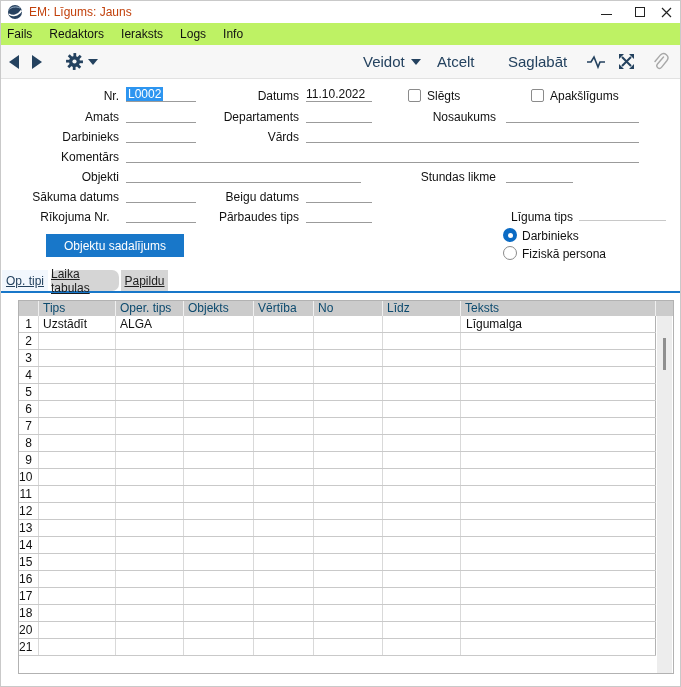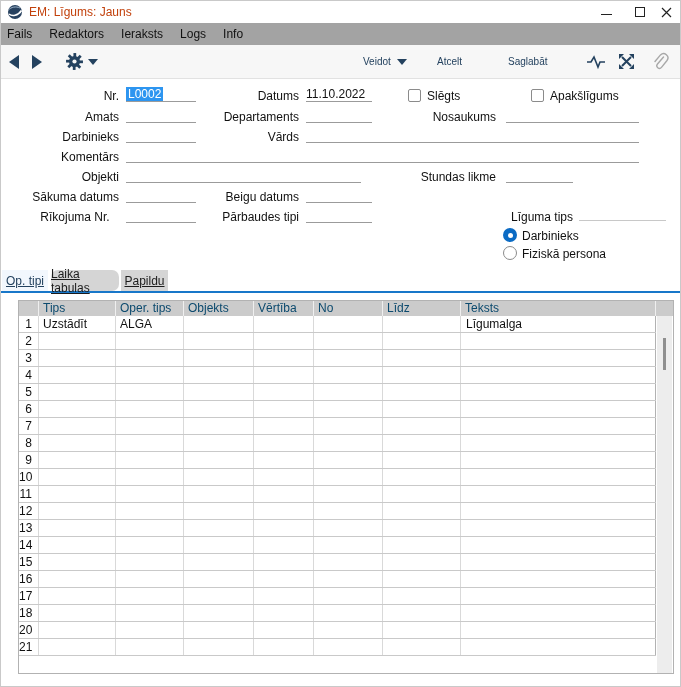--- a/index.html
+++ b/index.html
@@ -10,31 +10,31 @@
   
   .titlebar { position:absolute; left:0; top:0; width:100%; height:22px; background:#fff; }
   .app-icon { position:absolute; left:6px; top:3px; width:16px; height:16px; }
   .title-text { position:absolute; left:28px; top:0; line-height:22px; color:#c2410c; font-size:12px; }
   .winbtn { position:absolute; top:0; width:26px; height:22px; display:flex; align-items:center; justify-content:center; }
   .btn-min { left:592px; } .btn-max { left:626px; } .btn-close { left:652px; }
   .glyph-min { width:11px; height:1px; background:#222; margin-top:4px; }
   .glyph-max { width:10px; height:10px; border:1px solid #222; }
 
   
-  .menubar { position:absolute; left:0; top:22px; width:100%; height:22px; background:#a3a3a3; display:flex; align-items:center; padding-left:6px; gap:17px; }
+  .menubar { position:absolute; left:0; top:22px; width:100%; height:22px; background:#bef264; display:flex; align-items:center; padding-left:6px; gap:17px; }
   .menu-item { color:#111; }
 
   
   .toolbar { position:absolute; left:0; top:44px; width:100%; height:34px; background:#f7f7f7; border-bottom:1px solid #e2e2e2; }
   .tool { position:absolute; top:0; height:33px; display:flex; align-items:center; color:#24425f; }
   .tri { width:0; height:0; }
   .tri-left  { border-top:7px solid transparent; border-bottom:7px solid transparent; border-right:10px solid #24425f; }
   .tri-right { border-top:7px solid transparent; border-bottom:7px solid transparent; border-left:10px solid #24425f; }
   .caret-down { width:0; height:0; border-left:5px solid transparent; border-right:5px solid transparent; border-top:6px solid #24425f; margin-left:6px; }
-  .tool-label { color:#24425f; font-size:10px; }
+  .tool-label { color:#24425f; font-size:15px; }
 
   
   .form { position:absolute; left:0; top:78px; width:100%; height:190px; background:#fff; }
   .flabel { position:absolute; text-align:right; color:#111; height:14px; }
   .ffield { position:absolute; height:15px; border-bottom:1px solid #9b9b9b; line-height:14px; color:#111; }
   .sel { background:#2d95f0; color:#fff; padding:0 2px; }
   .cbx { position:absolute; width:13px; height:13px; border:1px solid #8b8b8b; border-radius:2px; background:#fff; }
   .cbx-label { position:absolute; color:#111; }
   .radio { position:absolute; width:14px; height:14px; border-radius:50%; }
   .radio.on { background:#0b6bc4; }
@@ -187,31 +187,32 @@
     <div class="flabel" style="left:405px; top:91px; width:90px;">Stundas likme</div>
     <div class="ffield" style="left:505px; top:89px; width:67px;"></div>
 
     <div class="flabel" style="left:30px; top:111px; width:88px;">Sākuma datums</div>
     <div class="ffield" style="left:125px; top:109px; width:70px;"></div>
     <div class="flabel" style="left:208px; top:111px; width:90px;">Beigu datums</div>
     <div class="ffield" style="left:305px; top:109px; width:66px;"></div>
 
     <div class="flabel" style="left:30px; top:131px; width:88px;text-align:center;">Rīkojuma Nr.</div>
     <div class="ffield" style="left:125px; top:129px; width:70px;"></div>
-    <div class="flabel" style="left:203px; top:131px; width:95px;">Pārbaudes tipi</div>
+    <div class="flabel" style="left:203px; top:131px; width:95px;">Pārbaudes tips</div>
     <div class="ffield" style="left:305px; top:129px; width:66px;"></div>
     <div class="flabel" style="left:510px; top:131px; width:66px; text-align:left;">Līguma tips</div>
     <div class="group-line" style="left:578px; top:141px; width:87px;"></div>
 
     <div class="radio on" style="left:502px; top:149px;"></div>
     <div class="radio-label" style="left:521px; top:150px;">Darbinieks</div>
     <div class="radio off" style="left:502px; top:167px;"></div>
     <div class="radio-label" style="left:521px; top:168px;">Fiziskā persona</div>
   </div>
 
+  <div class="blue-btn">Objektu sadalījums</div>
 
   <div class="tabbar">
     <div class="tabline"></div>
     <div class="tab active" style="left:1px; width:46px;">Op. tipi</div>
     <div class="tab inactive" style="left:50px; width:68px;border-radius:7px;">Laika tabulas</div>
     <div class="tab inactive" style="left:120px; width:47px;">Papildu</div>
   </div>
 
   <div class="grid">
     <div class="grid-header">

